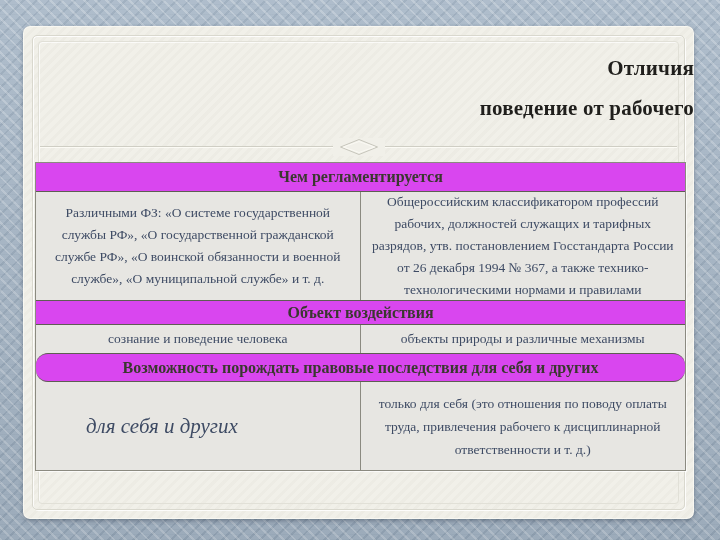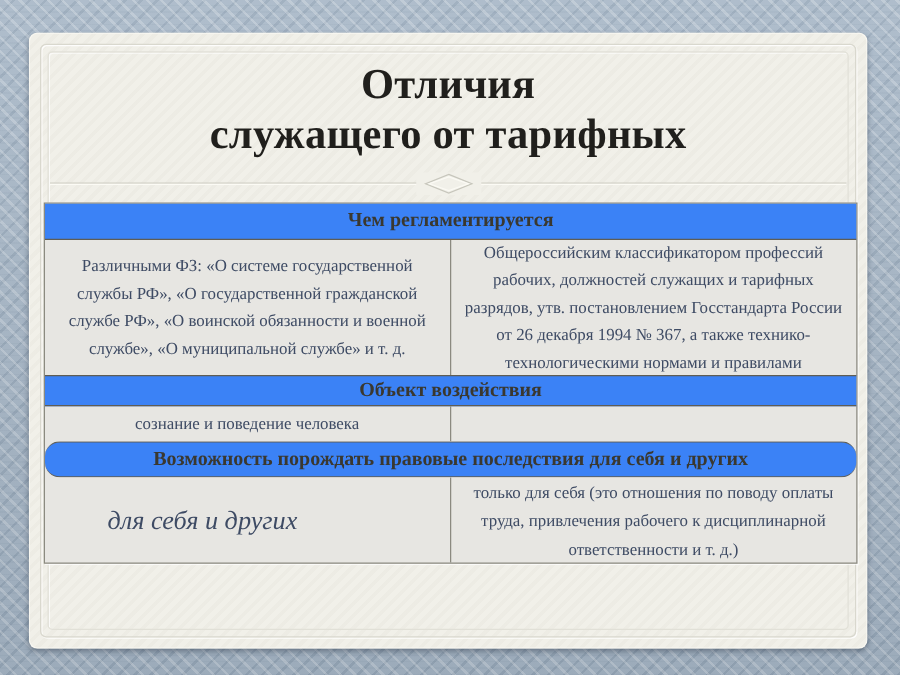--- a/index.html
+++ b/index.html
@@ -31,77 +31,77 @@
   }
   .frame-inner {
     position:absolute; inset:15px; border:1px solid #e1e0d7; border-radius:4px;
     box-shadow: inset 1px 1px 0 rgba(255,255,255,.7);
     pointer-events:none;
   }
 
   
   .title {
     position:absolute; left:0; top:22px; width:671px;
-    text-align:center; font-weight:bold; font-size:34px; line-height:40px;
+    text-align:right; font-weight:bold; font-size:21px; line-height:40px;
     color:#201f1c; letter-spacing:.2px;
   }
 
   
   .title-divider {
     position:absolute; left:17px; top:120px; width:637px; height:2px;
     border-top:1px solid #cfcec4; border-bottom:1px solid #fcfbf5;
   }
   .diamond-wrap {
     position:absolute; left:50%; top:-9px; transform:translateX(-50%);
     background:#f1f0e9; padding:0 6px; line-height:0;
   }
 
   
   .tbl {
     position:absolute; left:35px; top:162px; width:651px;
     border:1px solid #8b8a80; background:#e7e6e2;
     box-shadow: 1px 1px 0 rgba(255,255,255,.7);
   }
   .band {
-    background:#3b82f6;
+    background:#d946ef;
     border-top:1px solid #5f5d54; border-bottom:1px solid #5f5d54;
     display:flex; align-items:center; justify-content:center;
     font-weight:bold; font-size:16px; color:#3a382f;
   }
   .band.first { border-top:none; }
   .band.h1 { height:29px; }
   .band.h2 { height:25px; }
   .band.h3 { height:29px;border-radius:12px; }
   .row { display:flex; align-items:stretch; }
   .cell {
     width:50%; color:#3e4b64; font-size:13.5px; line-height:22px;
     text-align:center; display:flex; align-items:center; justify-content:center;
     padding:2px 8px;
   }
   .cell.left { border-right:1px solid #8b8a80; }
   .row.r1 .cell { height:108px; }
   .row.r2 .cell { height:28px; line-height:16px; }
-  .row.r3 .cell { height:68px; }
+  .row.r3 .cell { height:88px; }
   .row.r3 .cell.left {
     font-size:21px; justify-content:flex-start; text-align:left; padding-left:50px;font-style:italic;
   }
   .row.r3 .cell.right { line-height:23px; padding:2px 12px; }
 </style>
 </head>
 <body>
 
 <div class="slide-bg"></div>
 
 <div class="card">
   <div class="frame-outer"></div>
   <div class="frame-inner"></div>
 
   <div class="title">
     <div>Отличия</div>
-    <div>служащего от тарифных</div>
+    <div>поведение от рабочего</div>
   </div>
 
   <div class="title-divider">
     <span class="diamond-wrap">
       <svg width="40" height="18" viewBox="0 0 40 18">
         <polygon points="20,1.5 38.5,9 20,16.5 1.5,9" fill="#f1f0e9" stroke="#c7c6bc" stroke-width="1"></polygon>
         <polygon points="20,3.5 35.5,9 20,14.5 4.5,9" fill="#f1f0e9" stroke="#fbfaf4" stroke-width="1"></polygon>
       </svg>
     </span>
   </div>
@@ -110,20 +110,21 @@
 <div class="tbl">
   <div class="band first h1">Чем регламентируется</div>
   <div class="row r1">
     <div class="cell left">Различными ФЗ: «О системе государственной службы РФ», «О государственной гражданской службе РФ», «О воинской обязанности и военной службе», «О муниципальной службе» и т. д.</div>
     <div class="cell right">Общероссийским классификатором профессий рабочих, должностей служащих и тарифных разрядов, утв. постановлением Госстандарта России от 26 декабря 1994 № 367, а также технико-технологическими нормами и правилами</div>
   </div>
 
   <div class="band h2">Объект воздействия</div>
   <div class="row r2">
     <div class="cell left">сознание и поведение человека</div>
+    <div class="cell right">объекты природы и различные механизмы</div>
   </div>
 
   <div class="band h3">Возможность порождать правовые последствия для себя и других</div>
   <div class="row r3">
     <div class="cell left">для себя и других</div>
     <div class="cell right">только для себя (это отношения по поводу оплаты труда, привлечения рабочего к дисциплинарной ответственности и т. д.)</div>
   </div>
 </div>
 
 </body></html>

